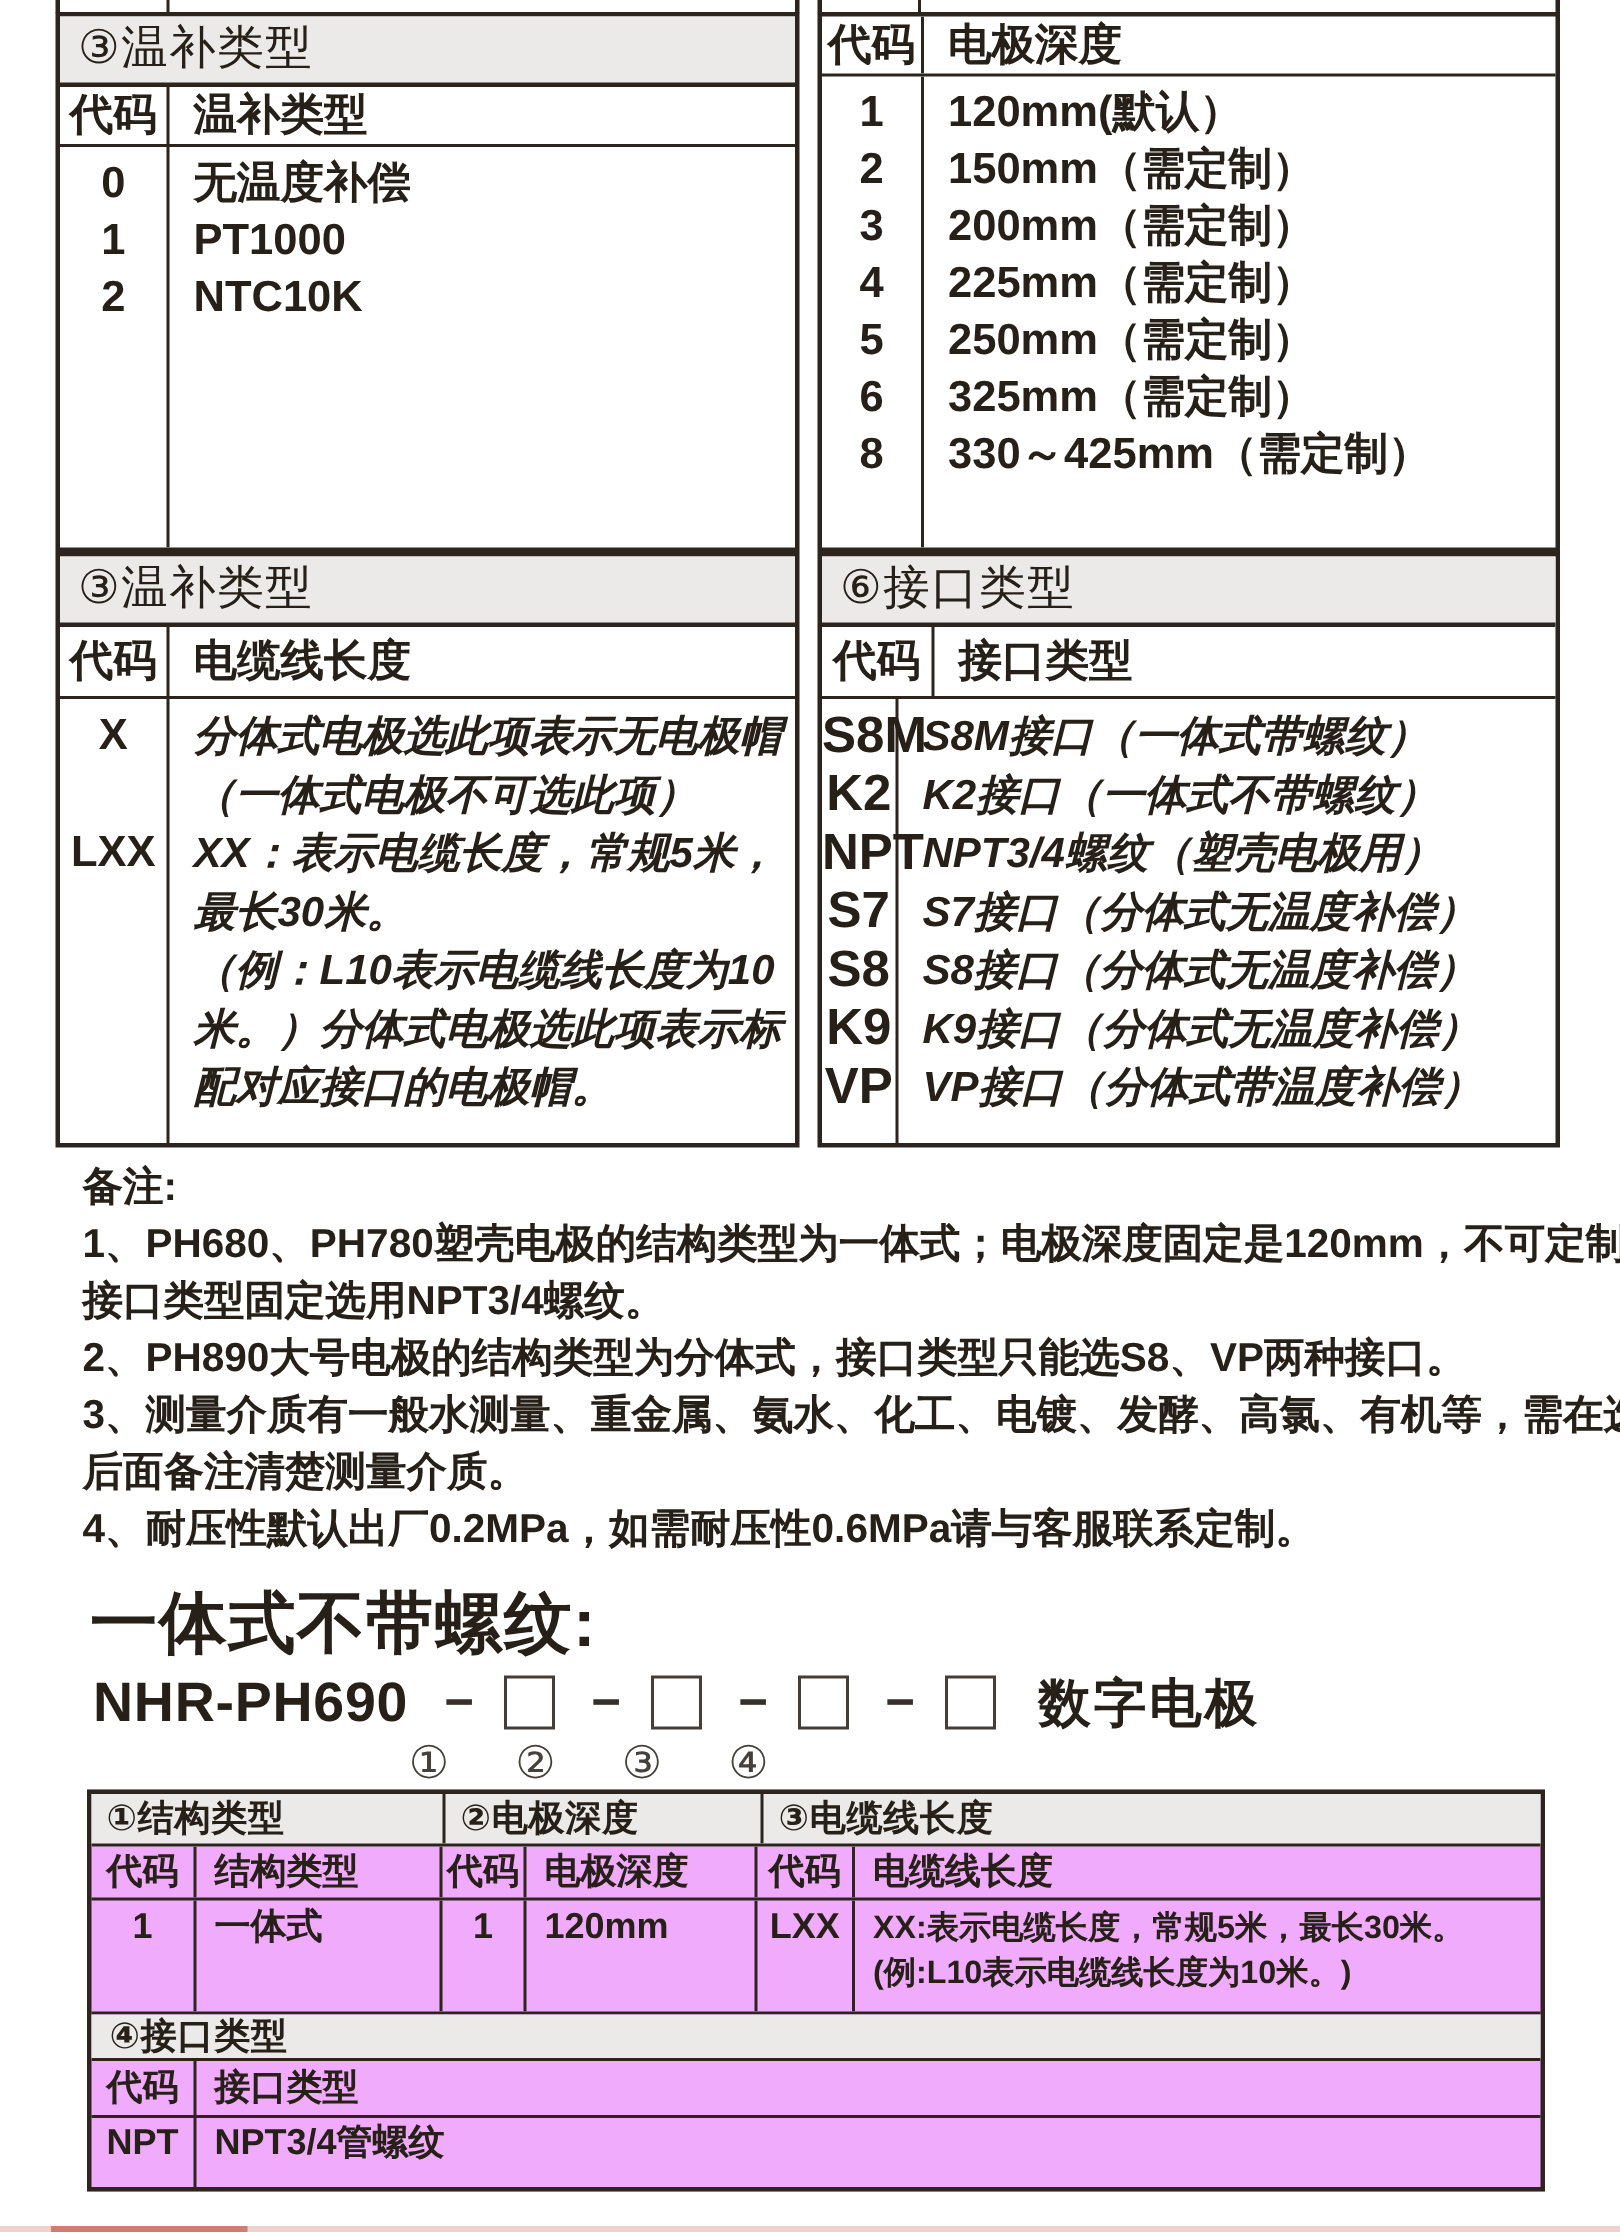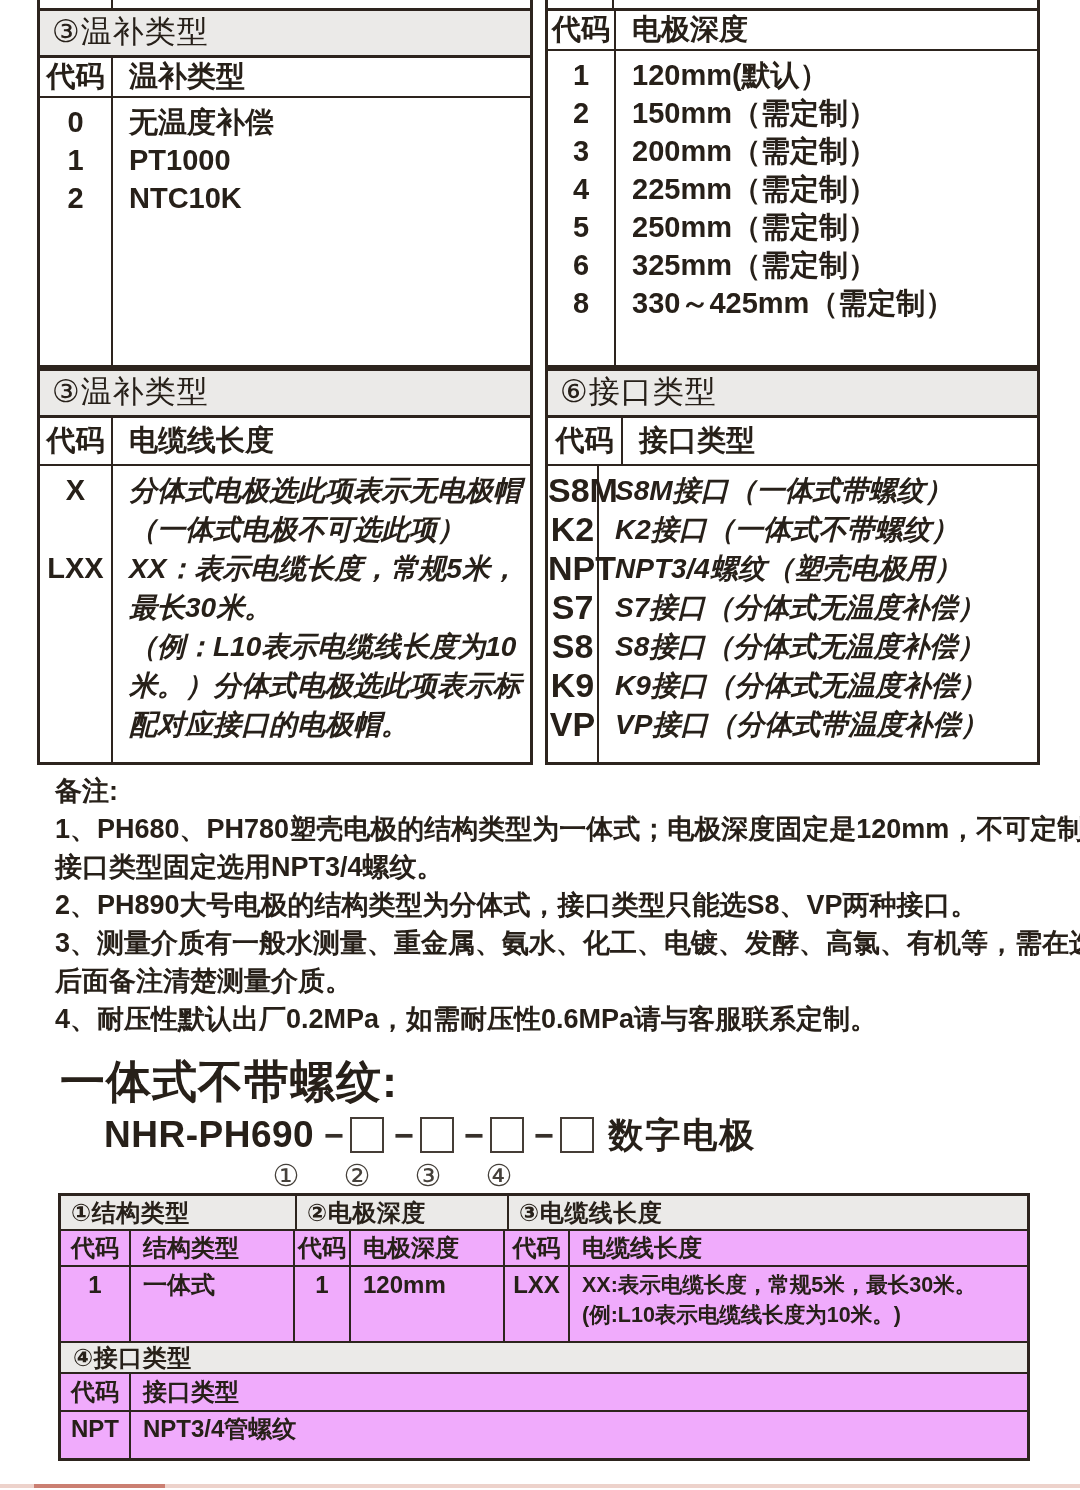--- a/index.html
+++ b/index.html
@@ -38,21 +38,21 @@
 
   
   .notes{position:absolute;left:55px;top:772px;width:1000px;
          font-size:27px;font-weight:600;line-height:38px;}
   .notes div{white-space:nowrap;}
 
   
   .big-heading{position:absolute;left:60px;top:1052px;font-size:45px;font-weight:700;
                letter-spacing:1px;white-space:nowrap;}
   .model-line{position:absolute;left:62px;top:1112px;display:flex;align-items:center;
-              gap:10px;height:46px;margin-left:42px;}
+              gap:24px;height:46px;}
   .model-prefix{font-size:37px;font-weight:700;letter-spacing:0.5px;white-space:nowrap;}
   .dash{font-size:34px;font-weight:700;width:16px;text-align:center;color:#37302a;}
   .slot{box-sizing:border-box;width:34px;height:36px;border:2px solid #453d36;background:#fff;}
   .model-suffix{font-size:35px;font-weight:700;letter-spacing:2px;margin-left:4px;white-space:nowrap;}
   .pos-labels{position:absolute;left:269px;top:1158px;display:flex;}
   .pos-labels span{width:34px;margin-right:37px;text-align:center;
                    font-size:30px;color:#45403a;font-weight:400;}
 
   
   .btbl{position:absolute;left:58px;top:1193px;width:972px;box-sizing:border-box;

